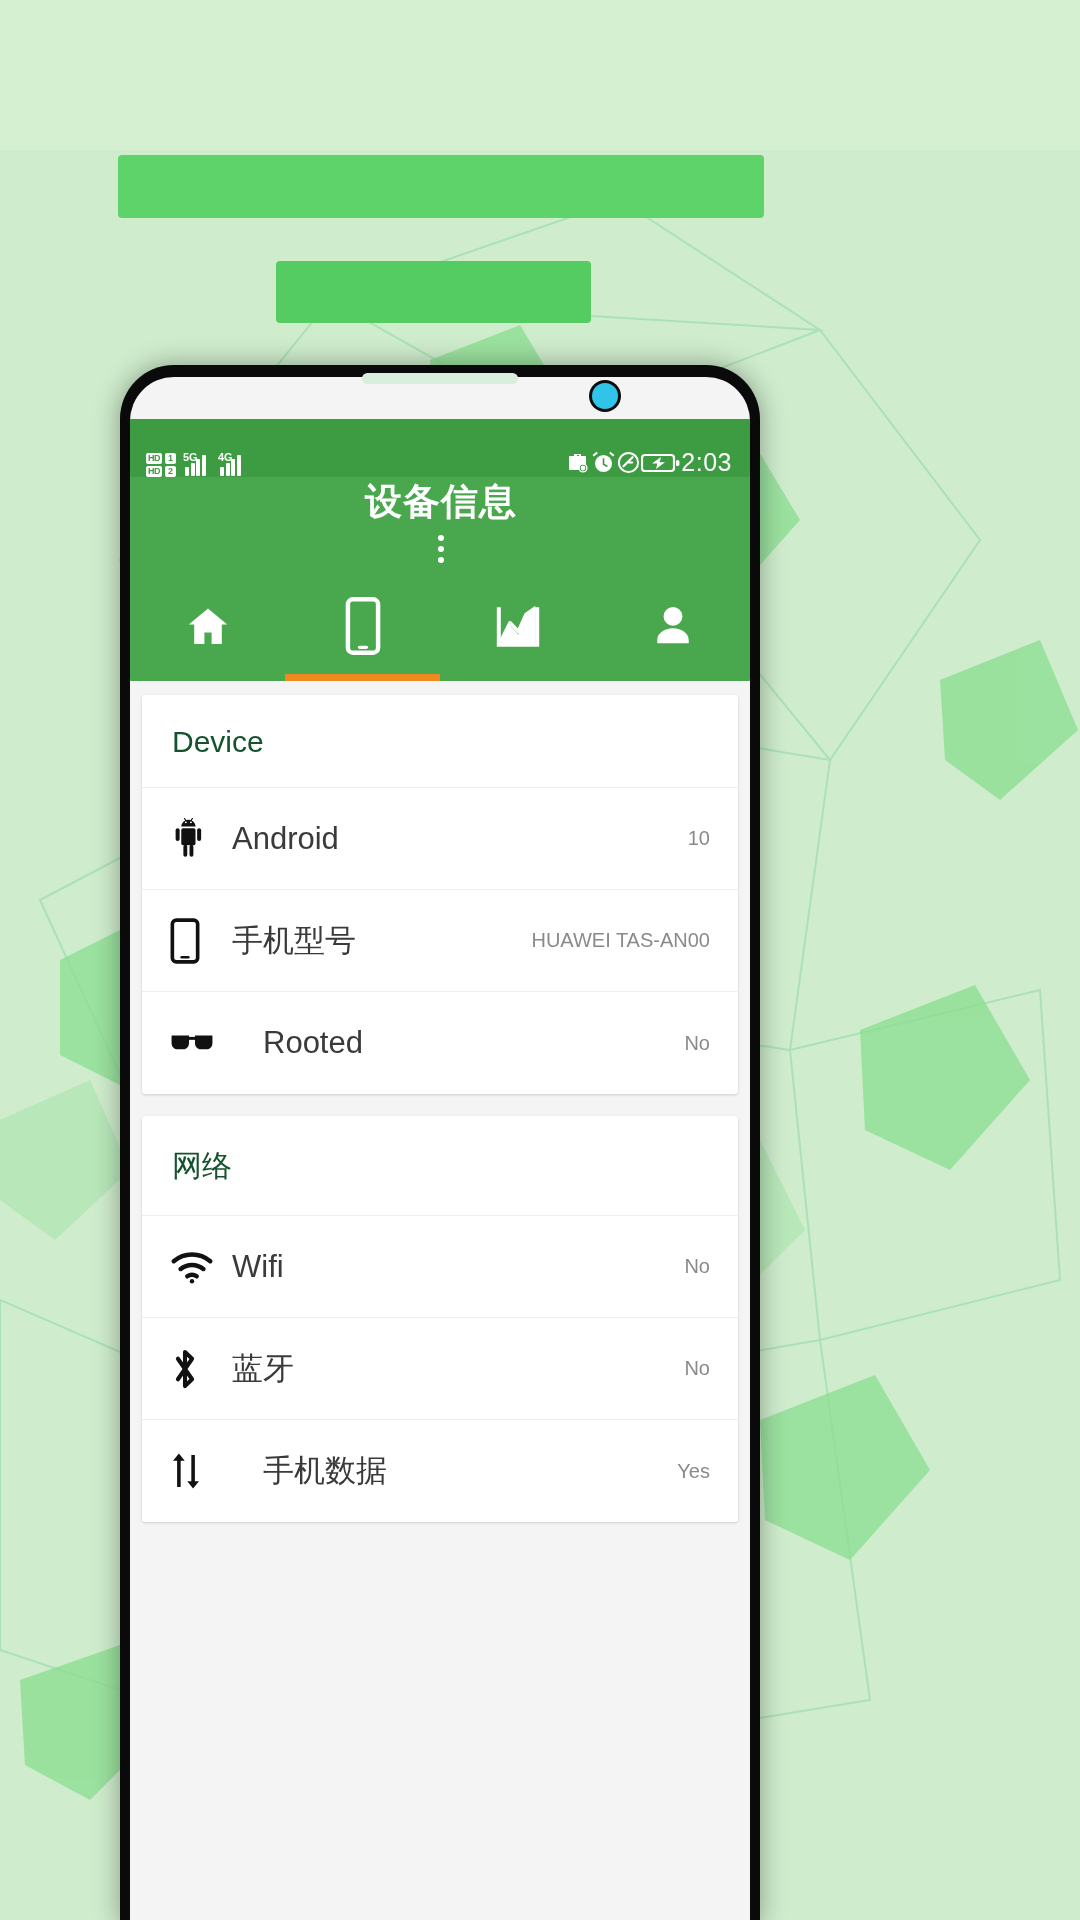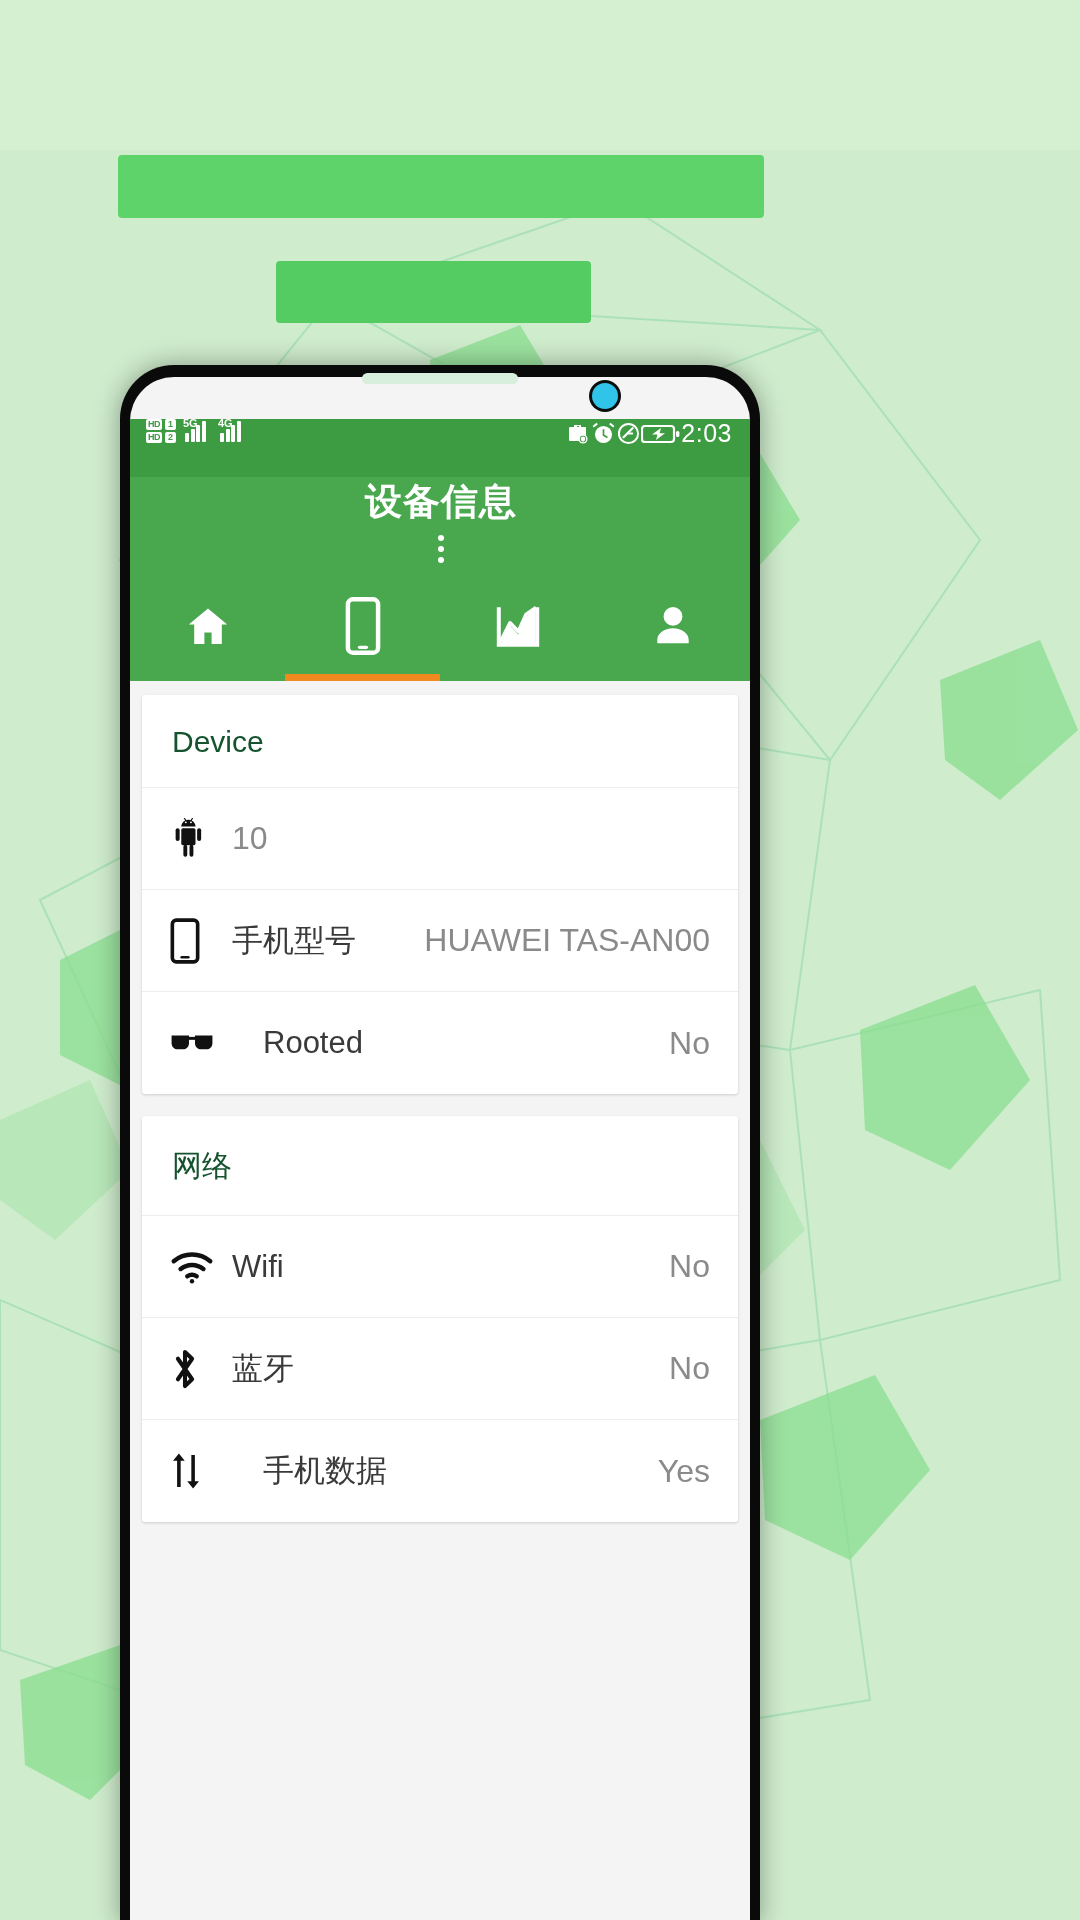--- a/index.html
+++ b/index.html
@@ -49,21 +49,21 @@
   .notch-cam {
     position:absolute; left:472px; top:18px; width:26px; height:26px;
     border-radius:50%; background:#2fc4e8;
     box-shadow:0 0 0 3px #0d0d0d;
     z-index:9;
   }
 
   
   #statusbar {
     height:58px; background:#3d9c41; position:relative;
-    display:flex; align-items:flex-start; justify-content:space-between;
+    display:flex; align-items:flex-end; justify-content:space-between;
     padding:0 18px 0 16px; margin-top:42px;
   }
   .sb-left { display:flex; align-items:center; gap:7px; }
   .hd-stack { display:flex; flex-direction:column; gap:2px; }
   .hd-row { display:flex; gap:3px; align-items:center; }
   .hd-badge {
     font-size:9px; font-weight:bold; color:#3d9c41; background:#fff;
     border-radius:2px; padding:0 2px; line-height:11px; letter-spacing:-.5px;
   }
   .sim-badge {
@@ -125,21 +125,21 @@
   }
   .row:last-child { border-bottom:none;gap:31px; }
   .row-icon {
     width:62px; flex:0 0 62px; display:flex; align-items:center; justify-content:flex-start;
   }
   .row-icon svg { display:block; }
   .row-label {
     font-size:31px; color:#3a3a3a; flex:1; white-space:nowrap;
   }
   .row-value {
-    font-size:32px; color:#8a8a8a; white-space:nowrap; text-align:right;
+    font-size:20px; color:#8a8a8a; white-space:nowrap; text-align:right;
   }
 </style>
 </head>
 <body>
 
 <div id="bg">
   <svg width="1080" height="1920" viewBox="0 0 1080 1920">
     <rect width="1080" height="1920" fill="#cfeccd"></rect>
     <g stroke="#8fd9a4" stroke-width="2" fill="none" opacity=".55">
       <path d="M120 560 L330 300 L560 430 L470 700 Z"></path>
@@ -283,20 +283,21 @@
           <span class="row-icon">
             <svg width="40" height="42" viewBox="0 0 24 26" fill="#111">
               <path d="M6.6 5.2c.1-1.5 1-2.8 2.4-3.6l-.9-1.4.6-.4.95 1.5a5.3 5.3 0 012.8 0L13.35-.2l.6.4-.9 1.4c1.4.8 2.3 2.1 2.4 3.6H6.6zM9.4 3.3a.6.6 0 100-1.2.6.6 0 000 1.2zm3.2 0a.6.6 0 100-1.2.6.6 0 000 1.2z"></path>
               <rect x="6.6" y="6.3" width="8.8" height="10.6" rx="1.1"></rect>
               <rect x="3.1" y="6.3" width="2.5" height="8" rx="1.25"></rect>
               <rect x="16.4" y="6.3" width="2.5" height="8" rx="1.25"></rect>
               <rect x="7.9" y="16.6" width="2.4" height="7.4" rx="1.2"></rect>
               <rect x="11.7" y="16.6" width="2.4" height="7.4" rx="1.2"></rect>
             </svg>
           </span>
+          <span class="row-label">Android</span>
           <span class="row-value">10</span>
         </div>
 
         <div class="row">
           <span class="row-icon">
             <svg width="30" height="46" viewBox="0 0 18 28">
               <rect x="1.3" y="1.3" width="15.4" height="25.4" rx="2.4" fill="none" stroke="#111" stroke-width="2.2"></rect>
               <rect x="6.2" y="23.2" width="5.6" height="1.5" rx=".75" fill="#111"></rect>
             </svg>
           </span>

